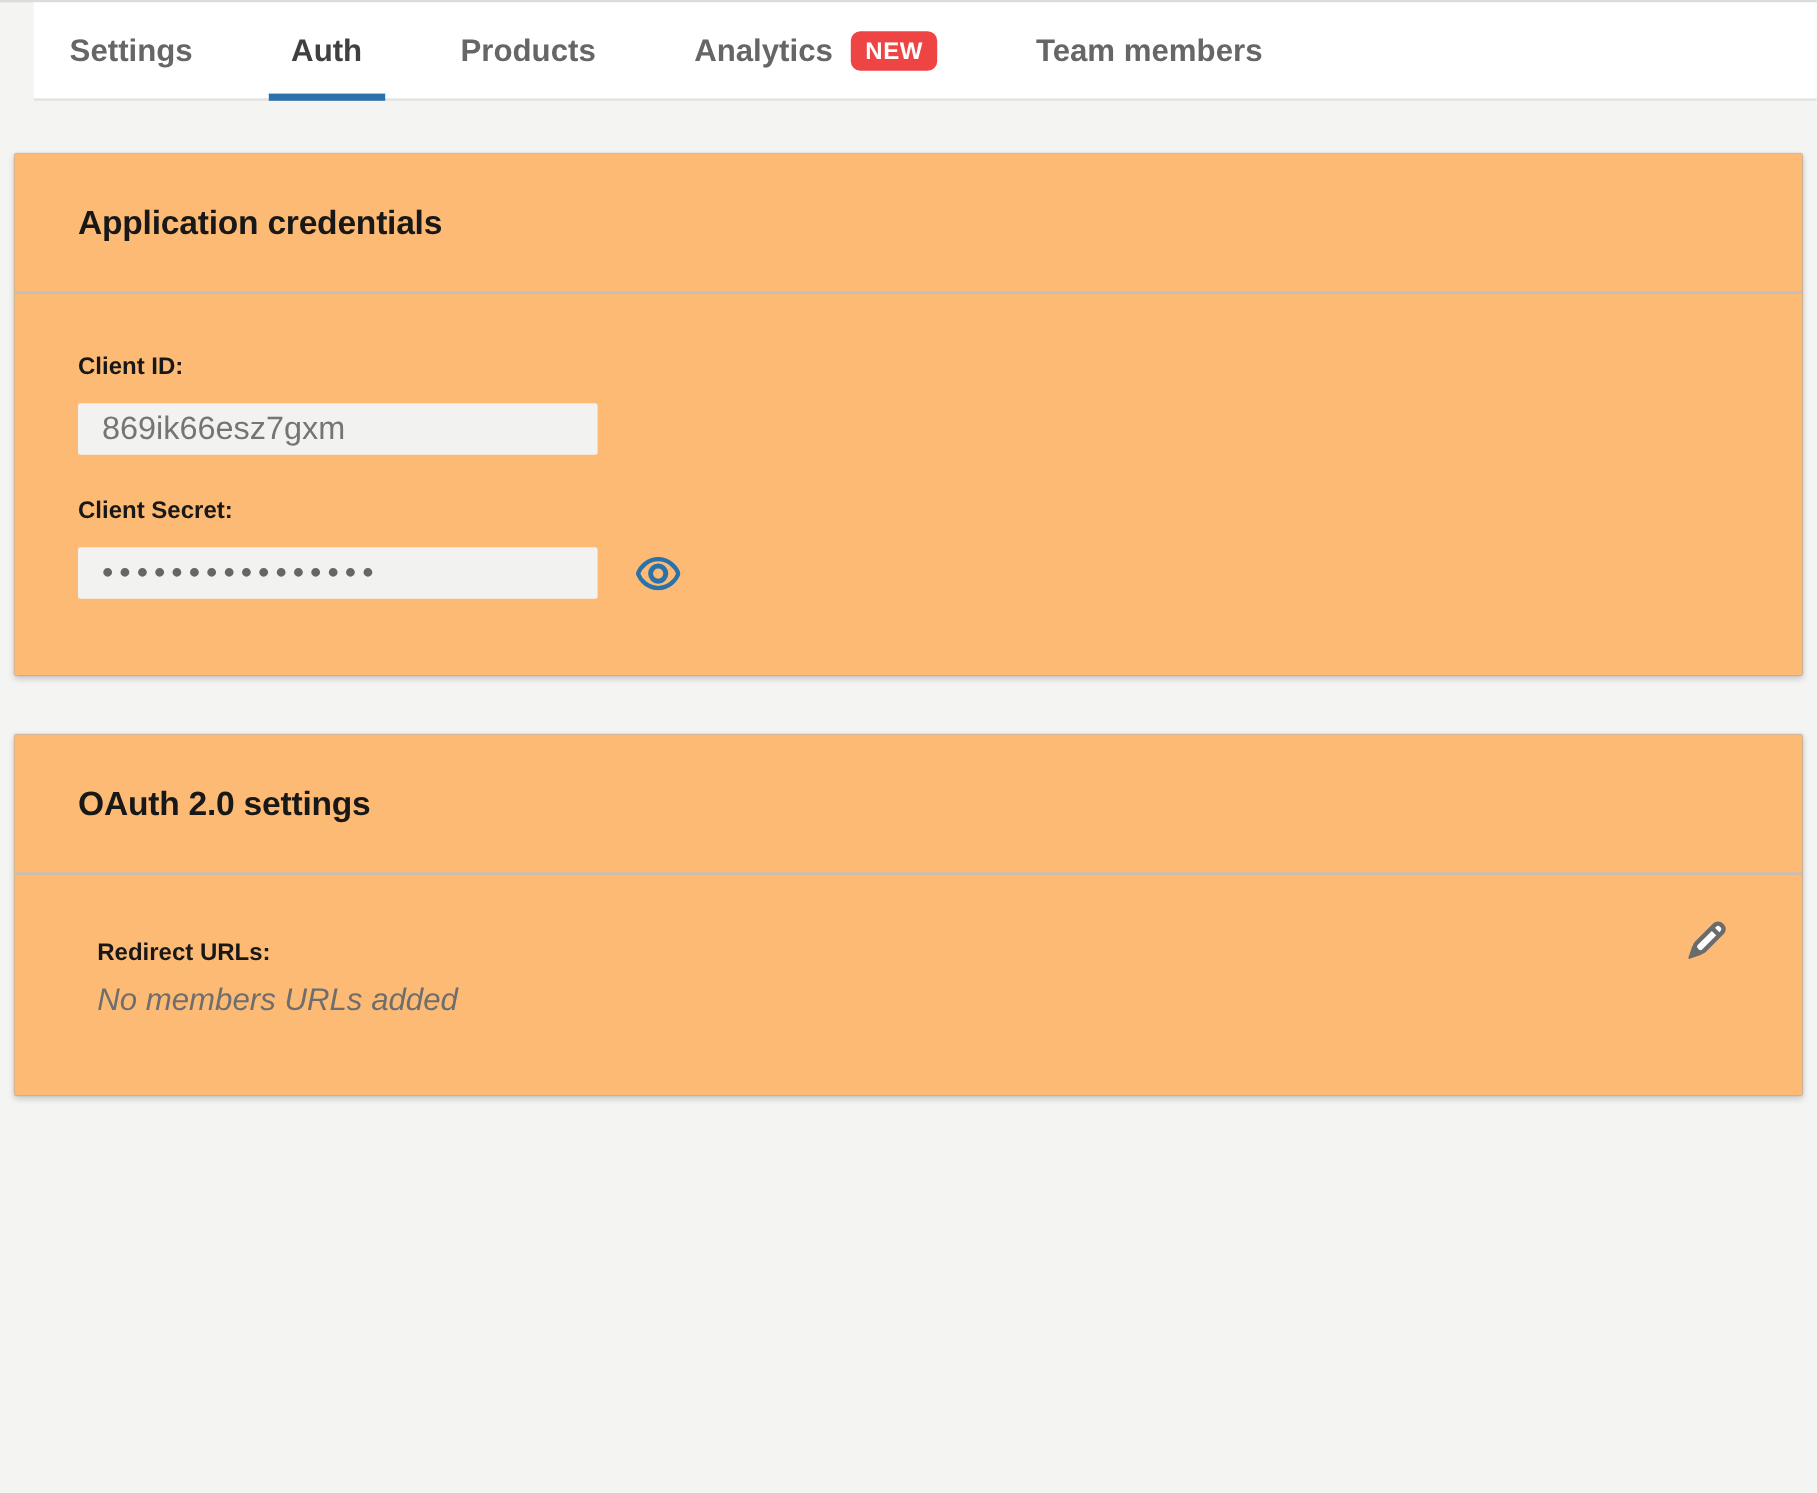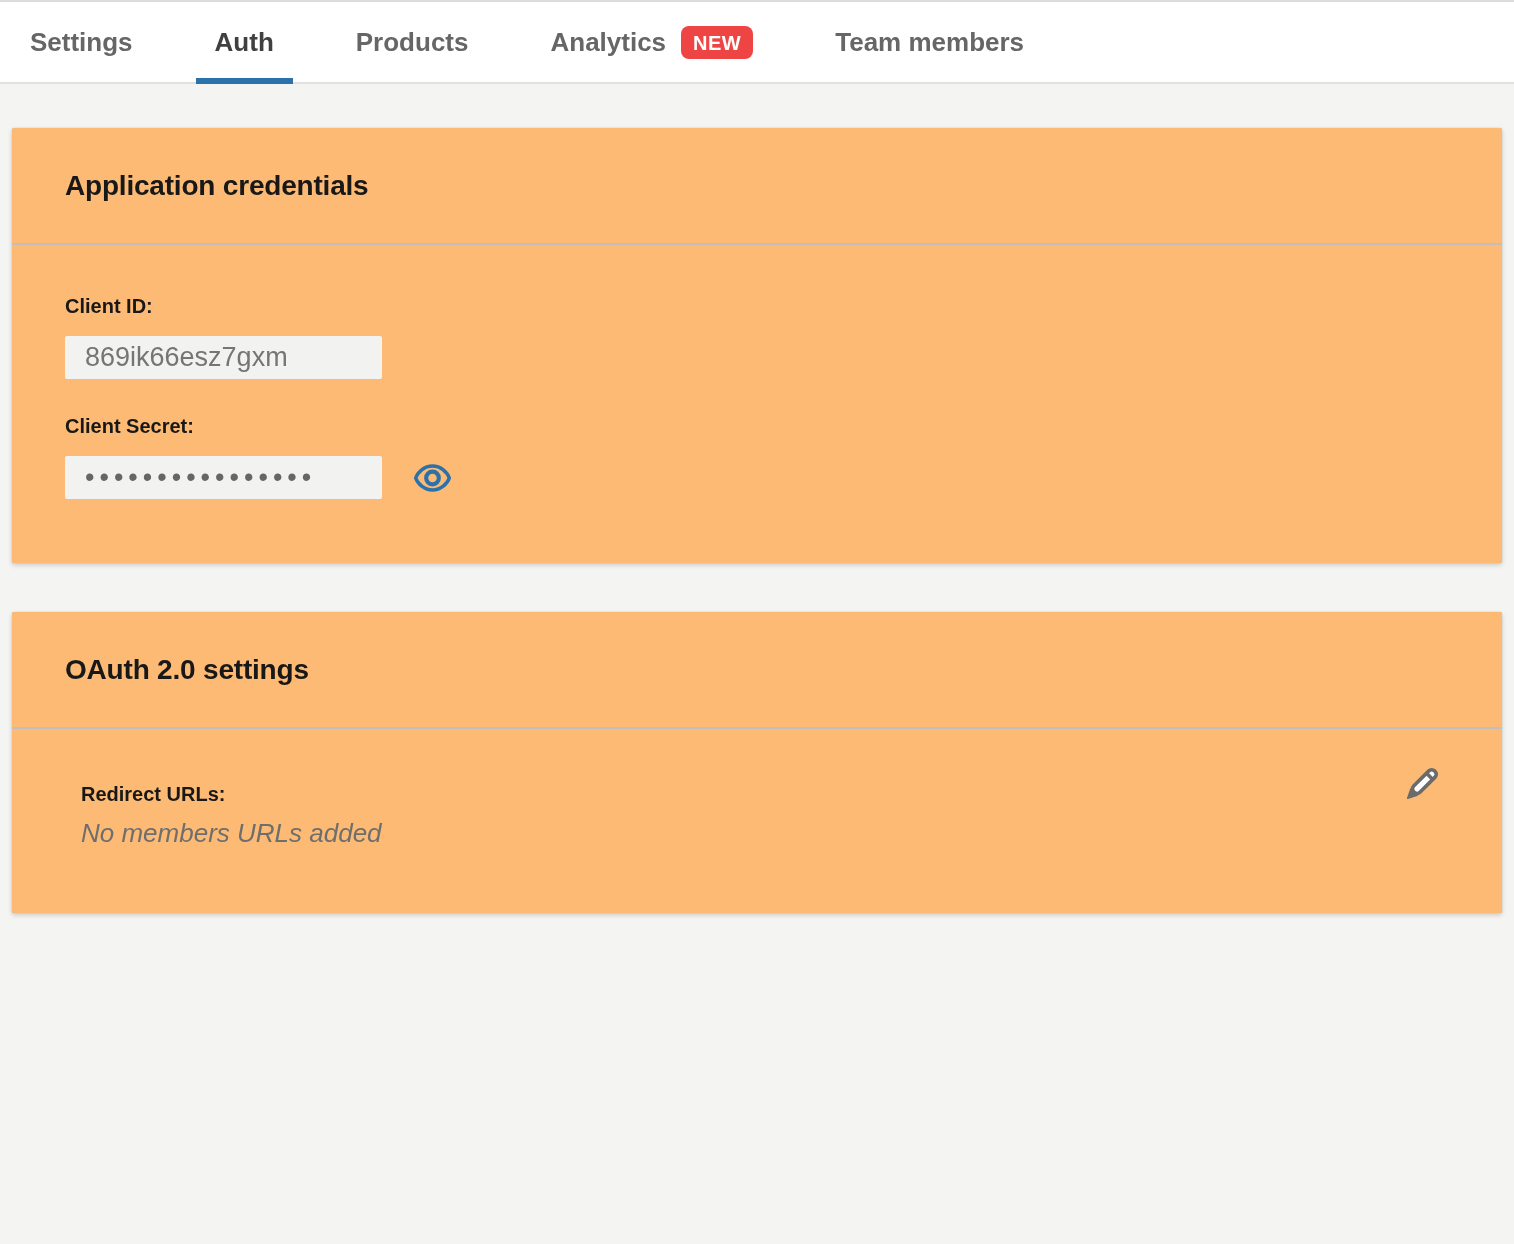--- a/index.html
+++ b/index.html
@@ -13,20 +13,21 @@
 
   
   .tab-bar {
     background:#fff;
     height:82px;
     border-bottom:2px solid #e1e1e1;
     display:flex;
     align-items:stretch;
     padding-left:11px;
     column-gap:44px;
+    margin-left:28px;
   }
   .tab {
     position:relative;
     display:flex;
     align-items:center;
     gap:15px;
     padding:0 19px;
     font-size:26px;
     font-weight:600;
     color:#666666;
@@ -77,21 +78,21 @@
   
   .cred-body { padding:50px 53px 64px; }
   .field-label {
     font-size:20px;
     font-weight:700;
     color:#181818;
     margin-bottom:18px;
   }
   .text-input {
     display:block;
-    width:317px;
+    width:433px;
     height:43px;
     background:#f2f2f1;
     border:none;
     outline:none;
     border-radius:2px;
     padding:0 20px;
     font-family:"Liberation Sans", sans-serif;
     font-size:27px;
     color:#757575;
   }

